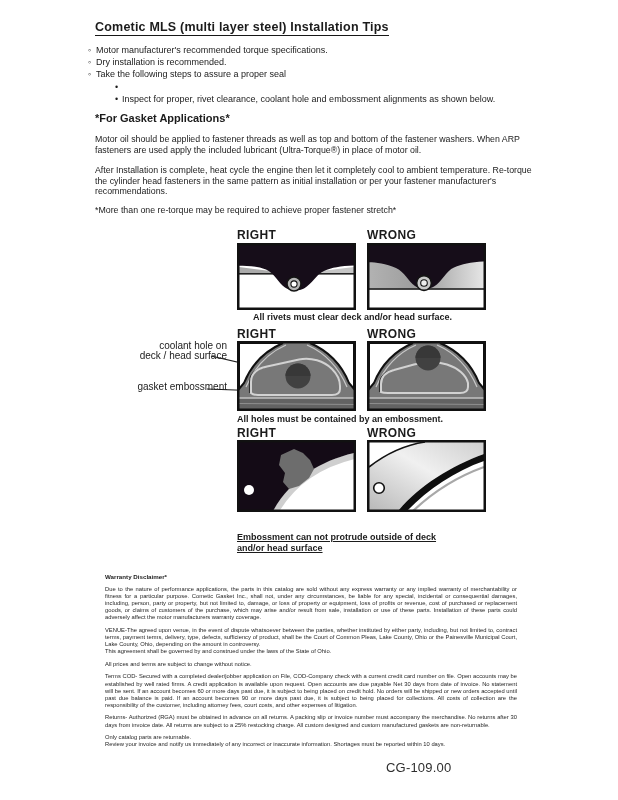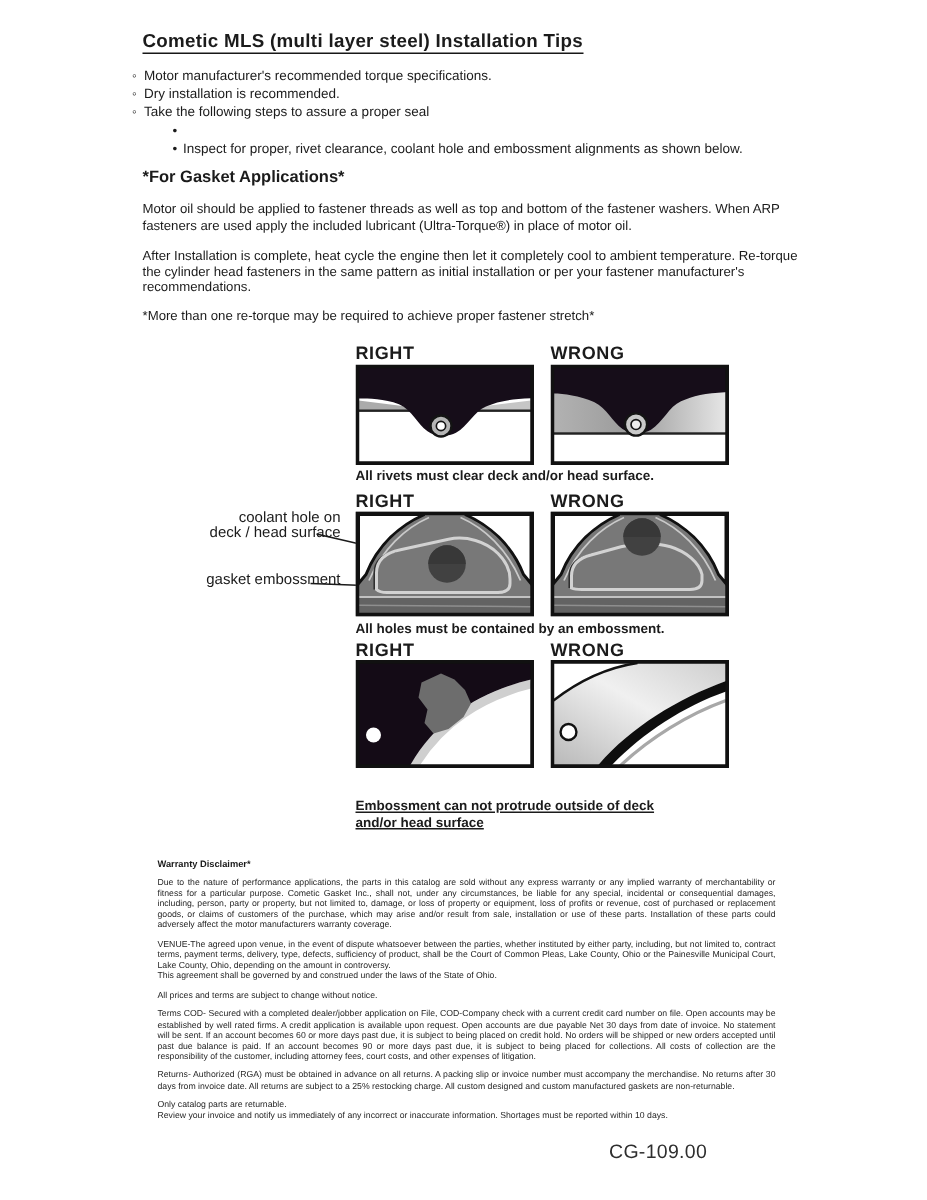--- a/index.html
+++ b/index.html
@@ -28,32 +28,32 @@
   .note  { top:205px; }
 
   .dg-label { width:119px; text-align:left; font-size:12px; font-weight:bold; letter-spacing:.4px; }
   .col-l { left:237px; } .col-r { left:367px; }
   .lab1 { top:228px; } .lab2 { top:327px; } .lab3 { top:426px; }
   .fig { display:block; }
   .fig1 { top:243px; width:119px; height:67px; }
   .fig2 { top:341px; width:119px; height:70px; }
   .fig3 { top:440px; width:119px; height:72px; }
   .caption { left:237px; font-size:9px; font-weight:bold; width:300px; }
-  .cap1 { top:312px; } .cap2 { top:414px; }
+  .cap1 { top:312px;margin-left:16px; } .cap2 { top:414px; }
   .cap3 { top:532px; white-space:pre-line; line-height:10.5px;text-decoration:underline; }
 
   .annotation { left:112px; width:115px; text-align:right; font-size:10px; line-height:10px; white-space:pre-line; }
   .ann1 { top:341px; } .ann2 { top:382px; }
   .connector { left:205px; top:347px; width:100px; height:50px; }
 
   .legal-heading { left:105px; top:573px; font-size:6.2px; font-weight:bold; }
   .legal { left:105px; top:586px; width:412px; font-size:5.8px; line-height:7.1px; text-align:justify; color:#262626; }
   .legal p { margin:0 0 5.5px 0; white-space:pre-line; }
 
-  .page-code { left:386px; top:760px; font-size:13px; color:#2e2e2e; letter-spacing:.2px;margin-left:20px; }
+  .page-code { left:386px; top:760px; font-size:13px; color:#2e2e2e; letter-spacing:.2px; }
 </style>
 </head>
 <body>
 
 <div>
 
   <div class="abs title">Cometic MLS (multi layer steel) Installation Tips</div>
 
   <div class="abs bullets">
     <div class="b-row">

